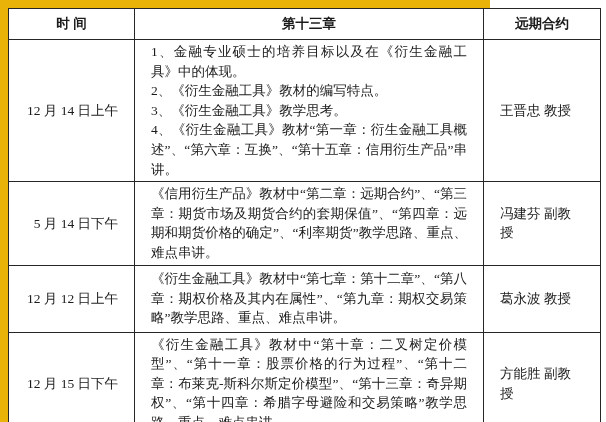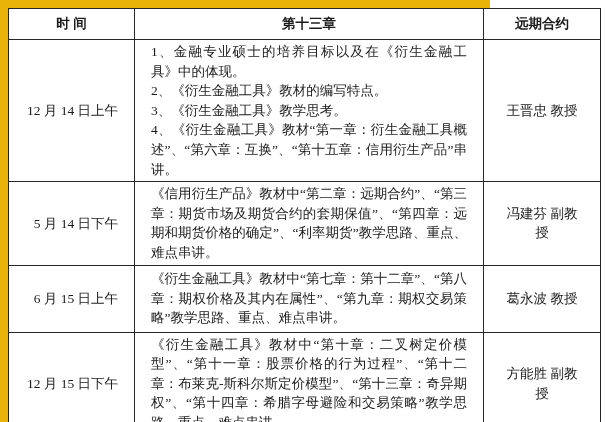--- a/index.html
+++ b/index.html
@@ -50,21 +50,21 @@
   td.time-cell {
     text-align: right;
     white-space: pre-line;
   }
   td.content-cell {
     text-align: justify;
     white-space: pre-line;
     padding: 3px 9px;
   }
   td.expert-cell {
-    text-align: center;
+    text-align: left;
     white-space: pre-line;
     padding: 2px 4px;
   }
   tr.r-header { height: 27px; }
   tr.r-0 { height: 132px; }
   tr.r-1 { height: 80px; }
   tr.r-2 { height: 67px; }
   tr.r-3 { height: 98px; }
 </style>
 </head>
@@ -92,21 +92,21 @@
 3、《衍生金融工具》教学思考。
 4、《衍生金融工具》教材“第一章：衍生金融工具概述”、“第六章：互换”、“第十五章：信用衍生产品”串讲。</td>
         <td class="expert-cell">王晋忠 教授</td>
       </tr>
       <tr class="r-1">
         <td class="time-cell">5 月 14 日下午</td>
         <td class="content-cell">《信用衍生产品》教材中“第二章：远期合约”、“第三章：期货市场及期货合约的套期保值”、“第四章：远期和期货价格的确定”、“利率期货”教学思路、重点、难点串讲。</td>
         <td class="expert-cell">冯建芬 副教授</td>
       </tr>
       <tr class="r-2">
-        <td class="time-cell">6 月 15 日上午</td>
+        <td class="time-cell">12 月 12 日上午</td>
         <td class="content-cell">《衍生金融工具》教材中“第七章：第十二章”、“第八章：期权价格及其内在属性”、“第九章：期权交易策略”教学思路、重点、难点串讲。</td>
         <td class="expert-cell">葛永波 教授</td>
       </tr>
       <tr class="r-3">
         <td class="time-cell">12 月 15 日下午</td>
         <td class="content-cell">《衍生金融工具》教材中“第十章：二叉树定价模型”、“第十一章：股票价格的行为过程”、“第十二章：布莱克-斯科尔斯定价模型”、“第十三章：奇异期权”、“第十四章：希腊字母避险和交易策略”教学思路、重点、难点串讲。</td>
         <td class="expert-cell">方能胜 副教授</td>
       </tr>
     </tbody>
   </table>

